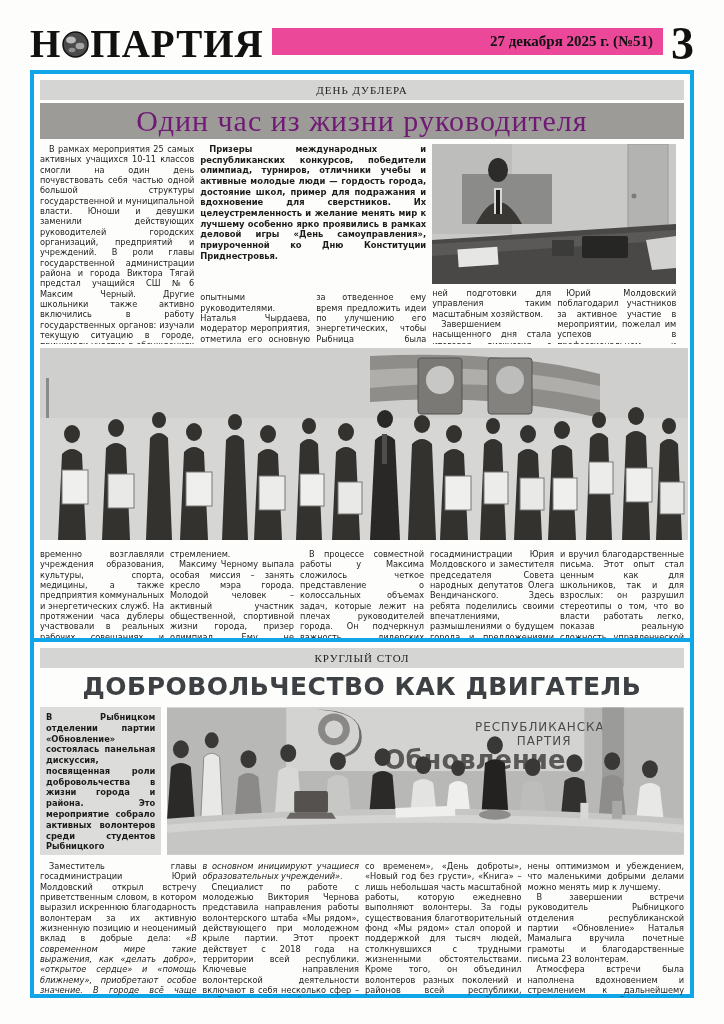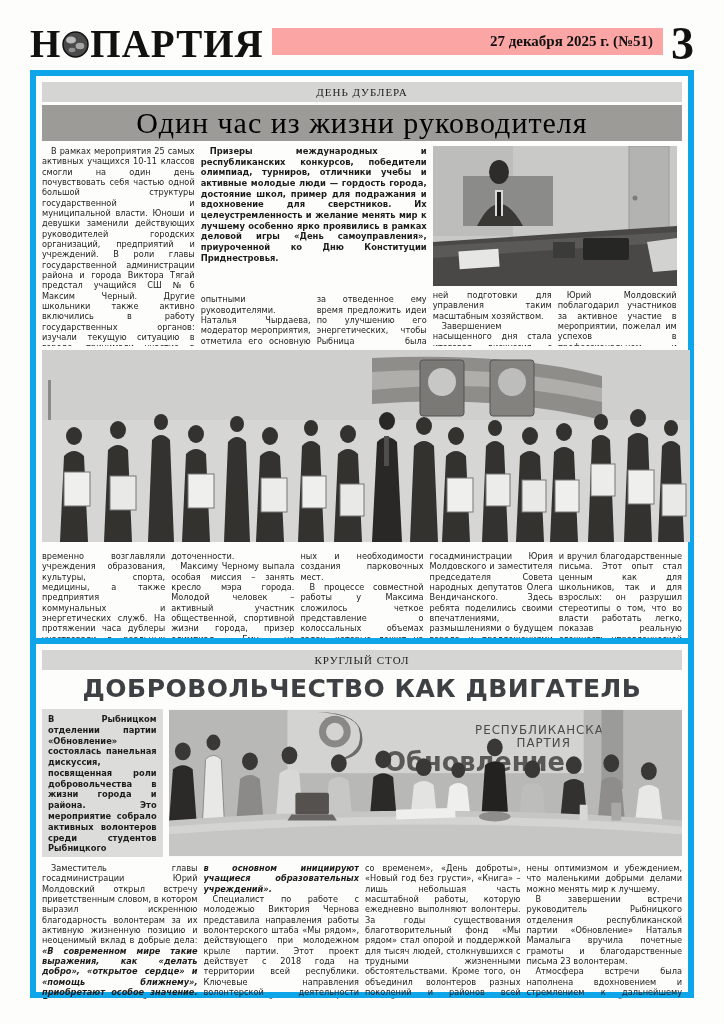--- a/index.html
+++ b/index.html
@@ -3,37 +3,37 @@
 <meta charset="utf-8">
 <style>
   * { margin:0; padding:0; box-sizing:border-box; }
   html,body { width:724px; background:#fdfdfb; font-family:"DejaVu Sans", sans-serif; color:#1c1c1c; }
   .page { position:relative; width:724px; height:1024px; background:#fdfdfb; overflow:hidden; }
 
   
   .header { position:absolute; left:30px; top:24px; width:664px; height:44px; display:flex; align-items:flex-start; }
   .masthead { font-family:"Liberation Serif", serif; font-weight:bold; font-size:39px; line-height:40px; letter-spacing:1px; color:#111; white-space:nowrap; display:flex; align-items:center; }
   .globe { width:27px; height:27px; margin:0 1px; display:inline-block; }
-  .datebar { flex:1; height:27px; background:#fca5a5; margin-left:8px; margin-top:4px; display:flex; align-items:center; justify-content:flex-end; padding-right:10px; }
+  .datebar { flex:1; height:27px; background:#ec4899; margin-left:8px; margin-top:4px; display:flex; align-items:center; justify-content:flex-end; padding-right:10px; }
   .date { font-family:"Liberation Serif", serif; font-weight:bold; font-size:15px; color:#111; }
   .pagenum { font-family:"Liberation Serif", serif; font-weight:bold; font-size:46px; line-height:40px; margin-left:8px; color:#111; }
 
   
-  .art { position:absolute; left:30px; width:664px; border:6px solid #0ea5e9; background:#fdfdfb; padding:6px; }
+  .art { position:absolute; left:30px; width:664px; border:4px solid #0ea5e9; background:#fdfdfb; padding:6px; }
   .art1 { top:70px; height:578px; }
   .art2 { top:638px; height:360px; }
   .band { background:#d5d5d3; text-align:center; font-family:"Liberation Serif", serif; font-size:11px; letter-spacing:1px; color:#222; height:20px; line-height:20px; }
-  .title1 { margin-top:3px; background:#9c9b97; color:#000000; text-align:center; font-family:"Liberation Serif", serif; font-size:30px; height:36px; line-height:36px; letter-spacing:1px; }
+  .title1 { margin-top:3px; background:#9c9b97; color:#701a75; text-align:center; font-family:"Liberation Serif", serif; font-size:30px; height:36px; line-height:36px; letter-spacing:1px; }
   .title2 { margin-top:3px; color:#3e4144; text-align:center; font-weight:bold; font-size:25px; height:32px; line-height:32px; letter-spacing:0.5px; }
 
   
   .txt { font-size:8.2px; line-height:1.26; text-align:justify; overflow:hidden; }
   .txt p { margin:0; }
   .txt p.ind { text-indent:9px; }
-  .ital { font-style:italic;font-weight:bold; }
+  .ital { font-style:italic; }
 
   
   .row1 { margin-top:5px; display:flex; gap:6px; height:200px; }
   .r1c1 { width:166px; }
   .r1mid { width:226px; display:flex; flex-direction:column;gap:28px; }
   .lead { font-weight:bold; font-size:8.4px; line-height:1.27; text-align:justify; margin-bottom:3px; }
   .midcols { display:flex; gap:6px; flex:1; overflow:hidden; }
   .midcols .txt { width:110px; }
   .r1right { width:271px; display:flex; flex-direction:column; }
   .photo1 { width:244px; height:140px; }
@@ -219,25 +219,24 @@
             <rect x="4" y="64" width="24" height="32" fill="#e9e9e7" stroke="#777"></rect>
           </g>
       </g>
     </svg>
 
     <div class="row2">
       <div class="txt">
         <p>временно возглавляли учреждения образования, культуры, спорта, медицины, а также предприятия коммунальных и энергетических служб. На протяжении часа дублеры участвовали в реальных рабочих совещаниях и решали актуальные задачи вместе с</p>
       </div>
       <div class="txt">
-        <p>доточенности.</p>
+        <p>стремлением.</p>
         <p class="ind">Максиму Черному выпала особая миссия – занять кресло мэра города. Молодой человек – активный участник общественной, спортивной жизни города, призер олимпиад. Ему не безразлична судьба своего края, а потому он постарался</p>
       </div>
       <div class="txt">
-        <p>ных и необходимости создания парковочных мест.</p>
         <p class="ind">В процессе совместной работы у Максима сложилось четкое представление о колоссальных объемах задач, которые лежит на плечах руководителей города. Он подчеркнул важность лидерских качеств и всесторон-</p>
       </div>
       <div class="txt">
         <p>госадминистрации Юрия Молдовского и заместителя председателя Совета народных депутатов Олега Вендичанского. Здесь ребята поделились своими впечатлениями, размышлениями о будущем города и предложениями по улучшению городской среды.</p>
       </div>
       <div class="txt">
         <p>и вручил благодарственные письма. Этот опыт стал ценным как для школьников, так и для взрослых: он разрушил стереотипы о том, что во власти работать легко, показав реальную сложность управленческой деятельности.</p>
 
       </div>
     </div>

